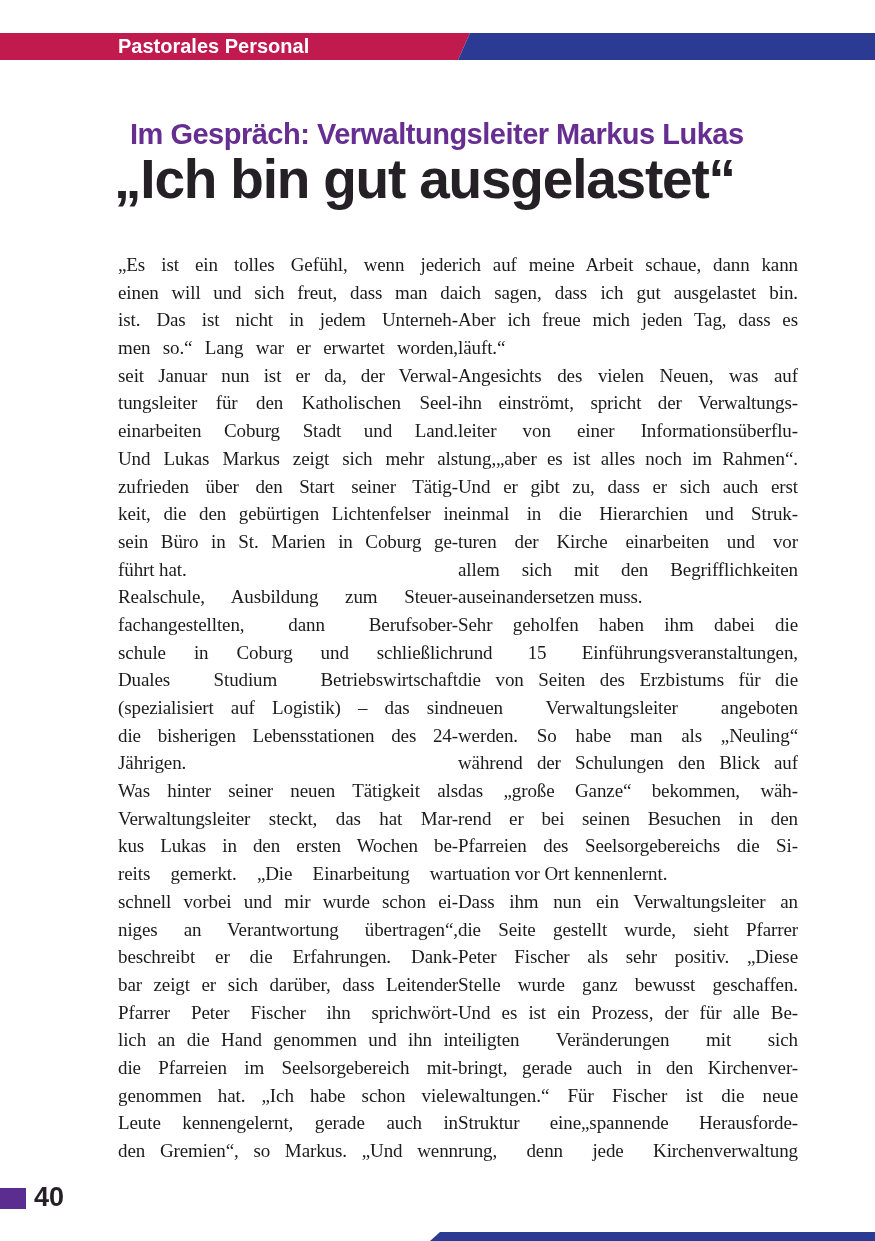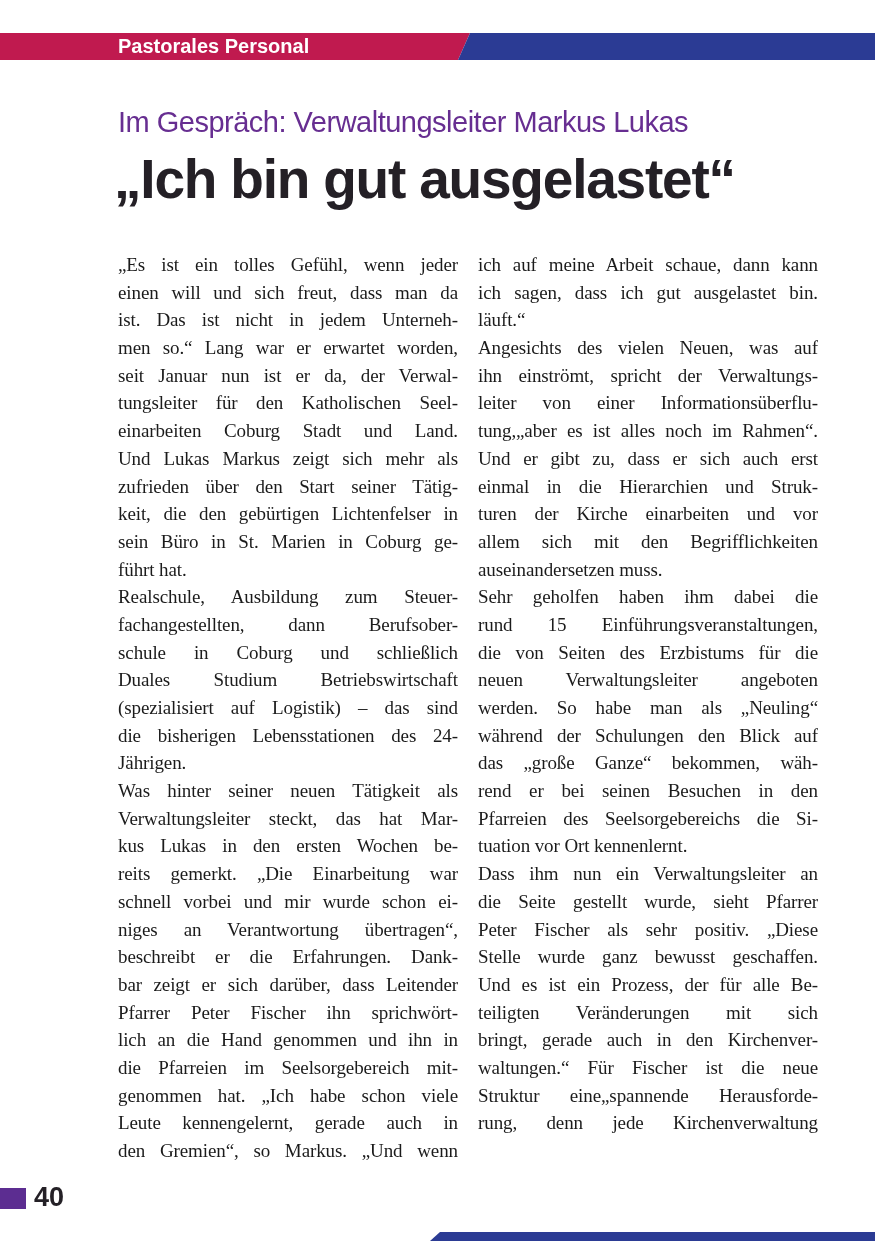--- a/index.html
+++ b/index.html
@@ -25,36 +25,36 @@
     clip-path: polygon(12px 0, 100% 0, 100% 100%, 0 100%);
   }
   .band-label {
     position: absolute; left: 118px; top: 50%; transform: translateY(-53%);
     color: #ffffff; font-family: "Liberation Sans", sans-serif;
     font-weight: bold; font-size: 20px; white-space: nowrap;
   }
 
   
   .kicker {
-    position: absolute; left: 118px; top: 106px; margin: 0;
-    font-family: "Liberation Sans", sans-serif; font-weight: normal;
+    position: absolute; left: 118px; top: 106px; margin: 12px;
+    font-family: "Liberation Sans", sans-serif; font-weight: bold;
     font-size: 29px; letter-spacing: -0.5px;
     color: var(--accent-purple, #672E91); white-space: nowrap;
   }
   .headline {
     position: absolute; left: 114px; top: 147px; margin: 0;
     font-family: "Liberation Sans", sans-serif; font-weight: bold;
     font-size: 55px; letter-spacing: -1.2px;
     color: #242026; white-space: nowrap;
   }
 
   
   .columns {
     position: absolute; left: 118px; top: 251px; width: 700px;
-    display: flex; gap: 20px;
+    display: flex; 
   }
   .col {
     width: 340px;
     font-size: 19px; line-height: 27.7px;
     color: #1b1b1b; letter-spacing: -0.1px;
   }
   .tline {
     height: 27.7px; overflow: hidden;
     text-align: justify; text-align-last: justify;
   }
@@ -123,20 +123,21 @@
         <div class="tline">Pfarrer Peter Fischer ihn sprichwört-</div>
         <div class="tline">lich an die Hand genommen und ihn in</div>
         <div class="tline">die Pfarreien im Seelsorgebereich mit-</div>
         <div class="tline">genommen hat. „Ich habe schon viele</div>
         <div class="tline">Leute kennengelernt, gerade auch in</div>
         <div class="tline">den Gremien“, so Markus. „Und wenn</div>
       </div>
     <div class="col">
         <div class="tline">ich auf meine Arbeit schaue, dann kann</div>
         <div class="tline">ich sagen, dass ich gut ausgelastet bin.</div>
+        <div class="tline">Aber ich freue mich jeden Tag, dass es</div>
         <div class="tline pend">läuft.“</div>
         <div class="tline">Angesichts des vielen Neuen, was auf</div>
         <div class="tline">ihn einströmt, spricht der Verwaltungs-</div>
         <div class="tline">leiter von einer Informationsüberflu-</div>
         <div class="tline">tung,„aber es ist alles noch im Rahmen“.</div>
         <div class="tline">Und er gibt zu, dass er sich auch erst</div>
         <div class="tline">einmal in die Hierarchien und Struk-</div>
         <div class="tline">turen der Kirche einarbeiten und vor</div>
         <div class="tline">allem sich mit den Begrifflichkeiten</div>
         <div class="tline pend">auseinandersetzen muss.</div>

